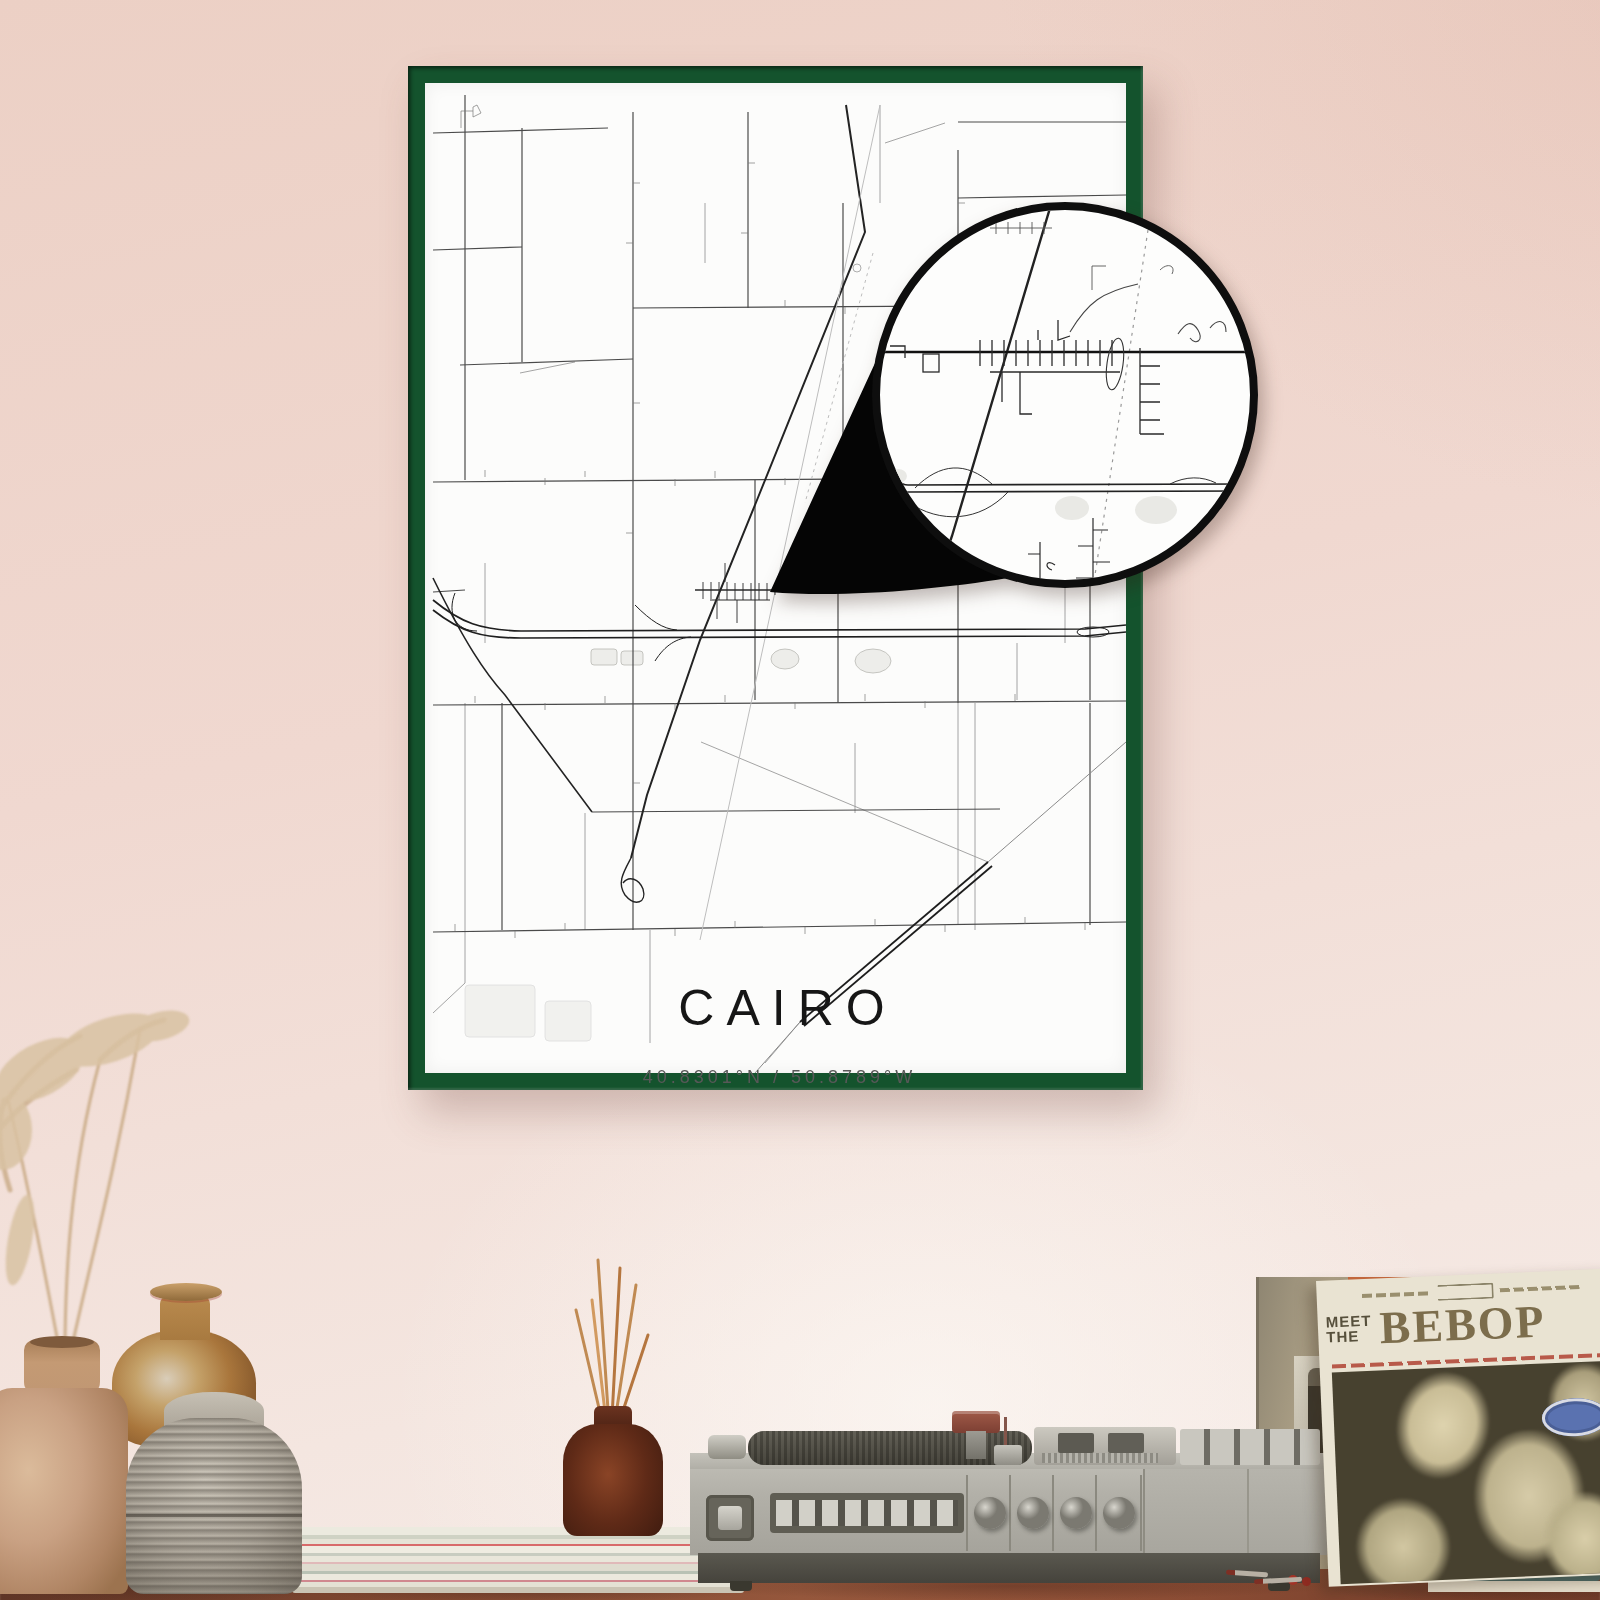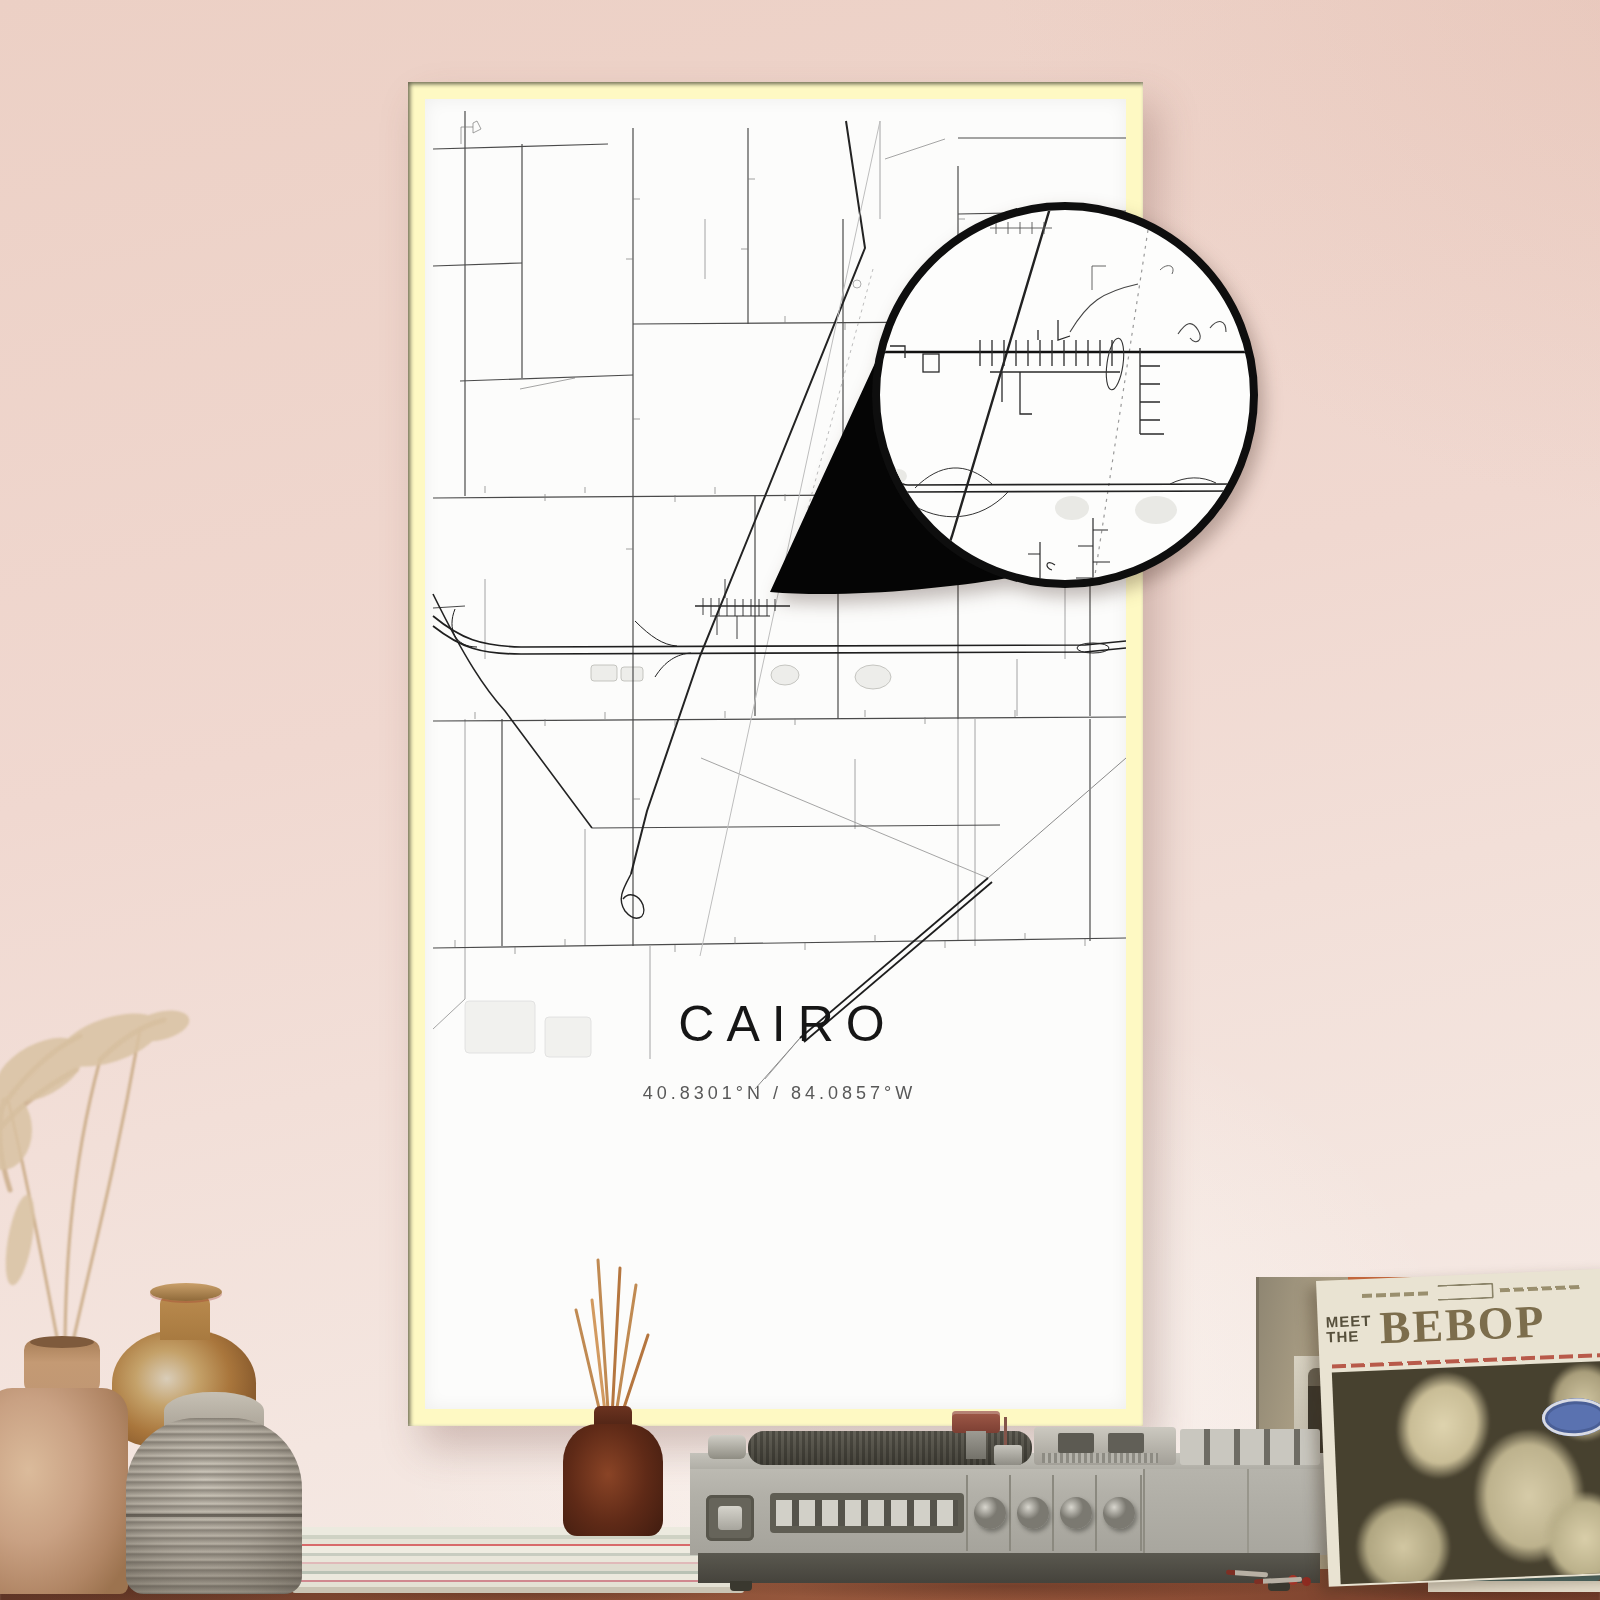--- a/index.html
+++ b/index.html
@@ -5,21 +5,21 @@
   html,body{margin:0;padding:0;background:#e9d0c6;}
   #scene{position:relative;width:1600px;height:1600px;overflow:hidden;
     font-family:"Liberation Sans",sans-serif;}
   
   #wall{position:absolute;inset:0;
     background:
       radial-gradient(900px 700px at 58% 88%, rgba(253,250,246,.65) 0%, rgba(253,250,246,0) 60%),
       radial-gradient(1400px 1100px at 110% -5%, rgba(224,182,167,.45) 0%, rgba(224,182,167,0) 55%),
       linear-gradient(168deg,#ecd0c5 0%,#f0d8d0 42%,#f4e6e0 78%,#f6ece8 100%);}
   
-  #frame{position:absolute;left:408px;top:82px;width:735px;height:1344px;background:#fef9c3;
+  #frame{position:absolute;left:408px;top:66px;width:735px;height:1024px;background:#14532d;
     box-shadow:14px 22px 38px rgba(110,70,60,.28), inset -2px -2px 2px rgba(255,255,255,.14), inset 2px 2px 4px rgba(0,0,0,.6);
     z-index:3;}
   #poster{position:absolute;left:17px;top:17px;right:17px;bottom:17px;background:#fcfcfb;
     box-shadow:inset 0 0 18px rgba(0,0,0,.06);}
   #map{position:absolute;inset:0;}
   .poster-text{position:absolute;left:0;width:100%;text-align:center;color:#1b1b1b;}
   #poster-title{top:896px;font-size:50px;font-weight:300;letter-spacing:12px;padding-left:12px;color:#161616;}
   #poster-subtitle{top:955px;font-size:19px;font-weight:400;letter-spacing:5px;padding-left:5px;color:#3c3c3c;}
   #poster-coords{top:984px;font-size:18px;font-weight:400;letter-spacing:4px;padding-left:4px;color:#585858;}
   
@@ -250,21 +250,21 @@
           <path d="M60,394 L60,387 M120,395 L120,402 M160,394 L160,388 M250,396 L250,403 M290,395 L290,388 M360,395 L360,402 M450,394 L450,388 M500,394 L500,401 M600,394 L600,388 M640,394 L640,402"></path>
           <path d="M50,620 L50,613 M120,620 L120,627 M180,620 L180,613 M250,620 L250,627 M300,619 L300,612 M370,619 L370,626 M440,618 L440,611 M500,618 L500,625 M590,618 L590,611"></path>
           <path d="M30,848 L30,841 M90,848 L90,855 M140,847 L140,840 M250,846 L250,853 M310,845 L310,838 M380,844 L380,851 M450,843 L450,836 M520,842 L520,849 M600,841 L600,834 M660,840 L660,847"></path>
           <path d="M208,100 L215,100 M208,160 L201,160 M208,320 L215,320 M208,450 L201,450 M208,700 L215,700"></path>
           <path d="M323,80 L330,80 M323,150 L316,150 M533,120 L540,120 M533,180 L526,180 M665,260 L658,260 M665,320 L672,320"></path>
           <path d="M560,222 L560,215 M600,222 L600,229 M360,224 L360,217 M420,224 L420,231"></path>
           <path d="M36,45 L36,28 L48,28 M48,24 L48,34 L56,30 L52,22 Z"></path>
         </g>
       </svg>
       <div class="poster-text" id="poster-title">CAIRO</div>
-      <div class="poster-text" id="poster-coords">40.8301°N / 84.0857°W</div>
+      <div class="poster-text" id="poster-coords">40.8301°N / 50.8789°W</div>
     </div>
   </div>
 
   <svg id="magnifier" viewBox="0 0 560 470" xmlns="http://www.w3.org/2000/svg">
     <g style="filter:drop-shadow(6px 9px 9px rgba(50,25,18,.30))">
       <path fill="#050505" d="M30,422 C80,312 130,205 172,112 C150,225 175,330 268,408 C195,420 100,428 30,422 Z"></path>
       <circle cx="325" cy="225" r="189" fill="#fdfdfc" stroke="#0e0e0e" stroke-width="8"></circle>
     </g>
     <g clip-path="url(#magclip)">
       <clipPath id="magclip">

